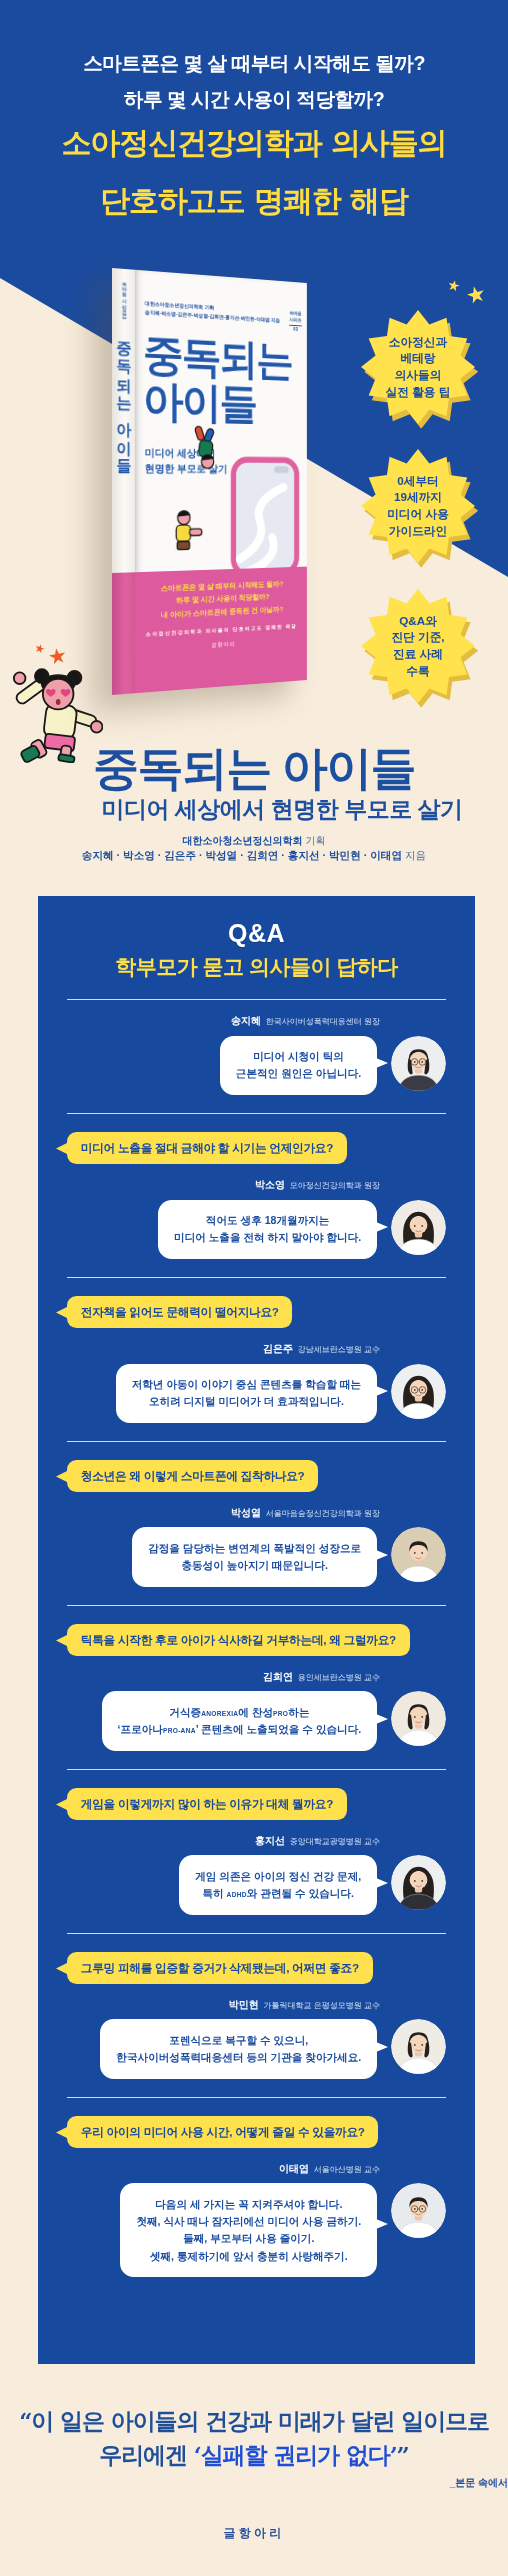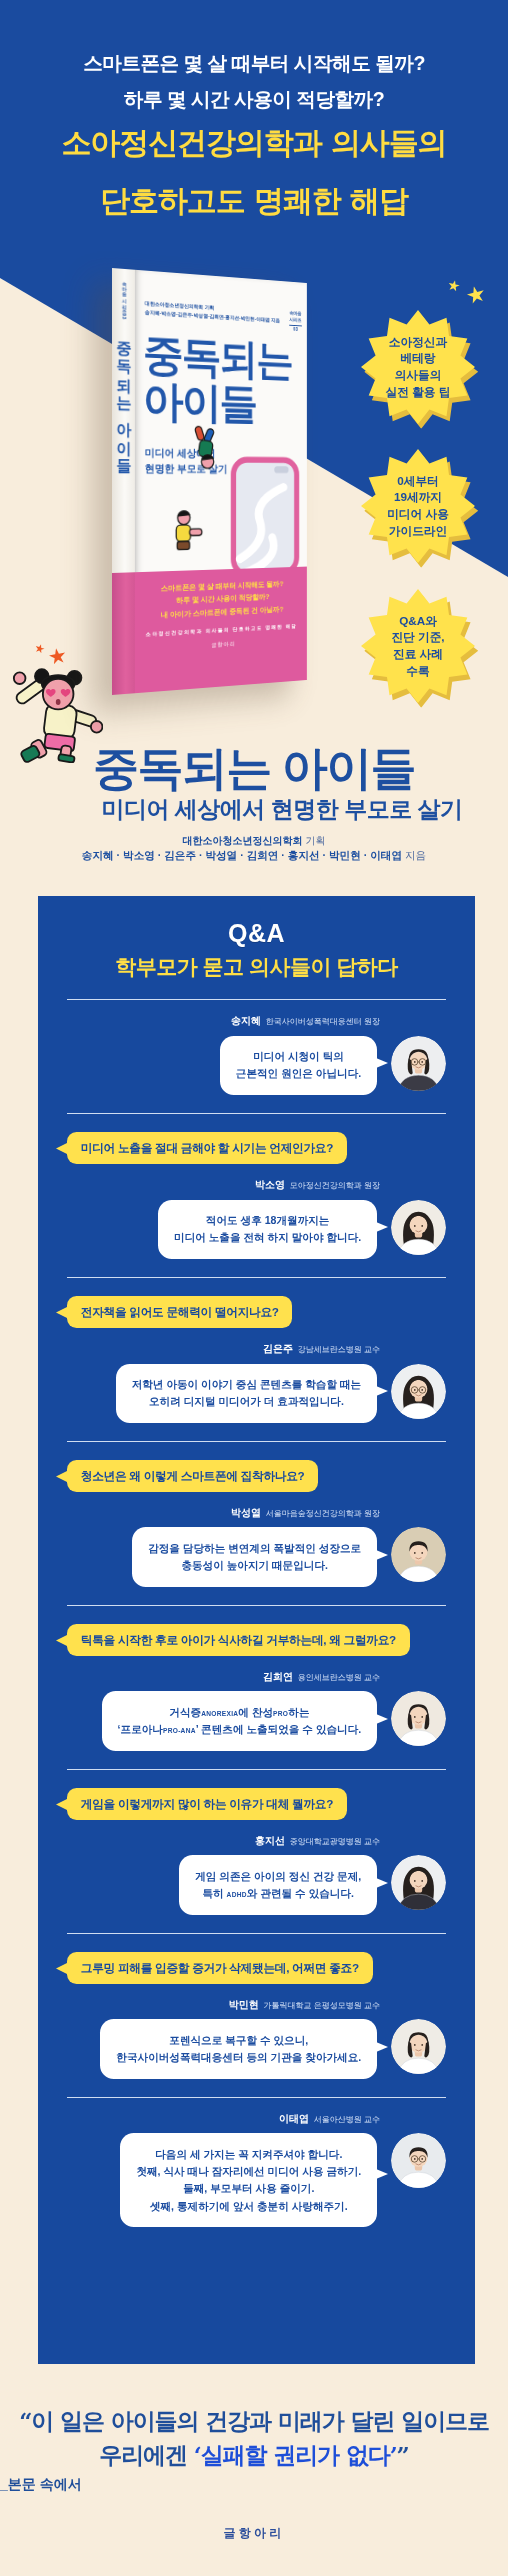--- a/index.html
+++ b/index.html
@@ -106,22 +106,22 @@
   .latin-small{ font-size:6.6px; font-weight:700; letter-spacing:0.3px;}
   .qa-avatar{ width:55px; height:55px; border-radius:50%; overflow:hidden; flex-shrink:0;}
   .qa-block:last-child .qa-divider{ display:none;}
   
   .quote-line{ position:absolute; left:0; width:100%; text-align:center;
                font-family:"DejaVu Serif", serif; font-weight:700; color:#1f4e9a;
                font-size:23px; letter-spacing:-1.1px; line-height:1;}
   .quote-1{ top:2409px;}
   .quote-2{ top:2443px;}
   .quote-highlight{ color:#1d4ed8;}
-  .quote-src{ position:absolute; left:0; width:100%; top:2476px; text-align:left;
-              font-size:14px; font-weight:800; color:#1f4e9a;}
+  .quote-src{ position:absolute; left:0; width:100%; top:2476px; text-align:right;
+              font-size:10px; font-weight:800; color:#1f4e9a;}
   .pub-logo{ position:absolute; left:0; width:100%; top:2525px; text-align:center;
              font-family:"DejaVu Serif", serif; font-size:12px; font-weight:600;
              color:#2a4d9b; letter-spacing:3.2px;}
 </style>
 </head>
 <body>
 
 <div class="page">
 
   <div class="hero-bg"></div>
@@ -459,20 +459,23 @@
                 <path d="M33 42 Q29 66 36 72 Q40 74 41 70 L38 46 Z" fill="#26201d"></path>
                 <path d="M71 42 Q75 66 68 72 Q64 74 63 70 L66 46 Z" fill="#26201d"></path>
                 <circle cx="45" cy="49" r="1.6" fill="#3a2c22"></circle>
                 <circle cx="59" cy="49" r="1.6" fill="#3a2c22"></circle>
                 <path d="M47 58.5 Q52 62.5 57 58.5" stroke="#b5836a" stroke-width="1.6" fill="none" stroke-linecap="round"></path>
               </svg></div>
     </div>
     <div class="qa-divider"></div>
   </section>
         <section class="qa-block">
+    <div class="qa-pill-row">
+      <div class="qa-pill"><span class="qa-q-text">우리 아이의 미디어 사용 시간, 어떻게 줄일 수 있을까요?</span></div>
+    </div>
     <div class="qa-name-row">
       <span class="qa-doc-name">이태엽</span><span class="qa-doc-affil">서울아산병원 교수</span>
     </div>
     <div class="qa-answer-row">
       <div class="qa-bubble">
               <div><span>다음의 세 가지는 꼭 지켜주셔야 합니다.</span></div>
               <div><span>첫째, 식사 때나 잠자리에선 미디어 사용 금하기.</span></div>
               <div><span>둘째, 부모부터 사용 줄이기.</span></div>
               <div><span>셋째, 통제하기에 앞서 충분히 사랑해주기.</span></div>
             </div>

